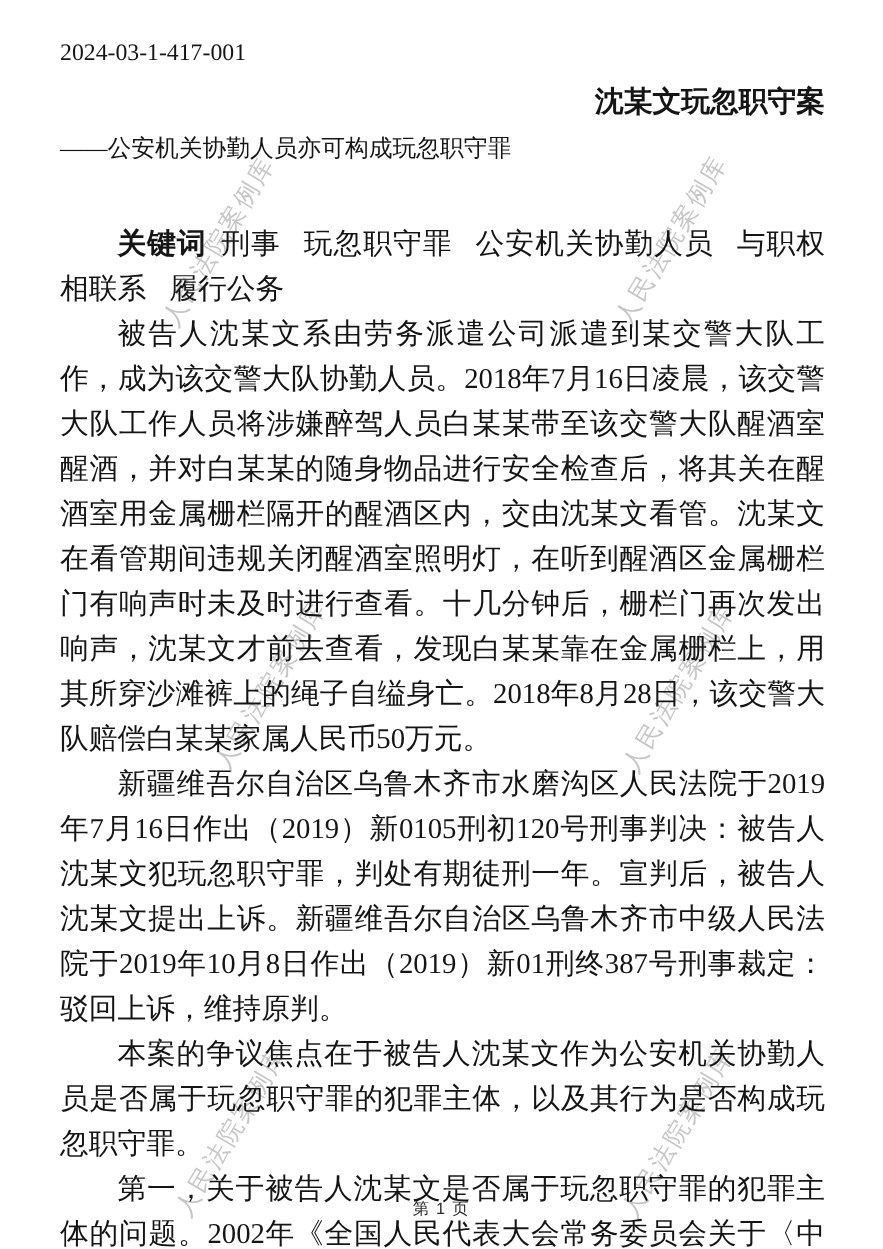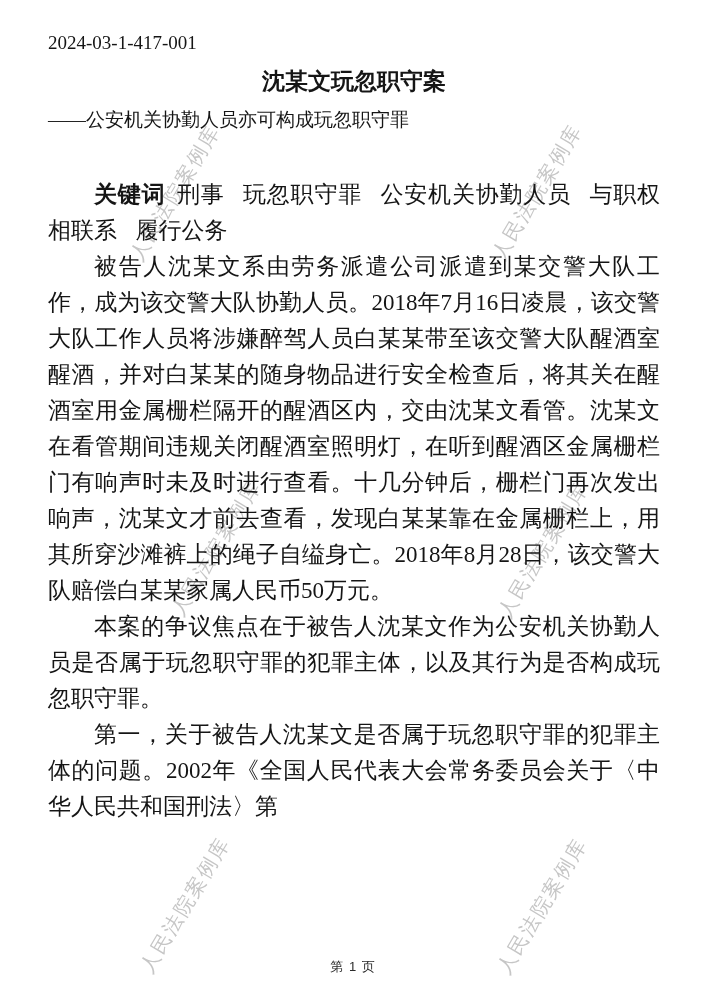--- a/index.html
+++ b/index.html
@@ -30,21 +30,21 @@
     transform: translate(-50%, -50%) rotate(-59deg);
   }
   .content { position: relative; z-index: 1; }
   .doc-number {
     padding-top: 32px;
     font-size: 19px;
     line-height: 22px;
   }
   .title {
     margin: 14px 0 0 0;
-    text-align: center;
+    text-align: right;
     font-size: 23px;
     font-weight: bold;
     line-height: 28px;
   }
   .subtitle {
     margin: 12px 0 0 0;
     font-size: 19px;
     line-height: 24px;
   }
   .kw {
@@ -106,19 +106,20 @@
     <div class="doc-number">2024-03-1-417-001</div>
 
     <h1 class="title">沈某文玩忽职守案</h1>
 
     <div class="subtitle">——公安机关协勤人员亦可构成玩忽职守罪</div>
 
     <p class="kw"><span class="kw-label">关键词</span><span><span class="kw-term">刑事</span><span class="kw-term">玩忽职守罪</span><span class="kw-term">公安机关协勤人员</span><span class="kw-term">与职权相联系</span><span class="kw-term">履行公务</span></span></p>
 
     <div>
         <p class="body-para">被告人沈某文系由劳务派遣公司派遣到某交警大队工作，成为该交警大队协勤人员。2018年7月16日凌晨，该交警大队工作人员将涉嫌醉驾人员白某某带至该交警大队醒酒室醒酒，并对白某某的随身物品进行安全检查后，将其关在醒酒室用金属栅栏隔开的醒酒区内，交由沈某文看管。沈某文在看管期间违规关闭醒酒室照明灯，在听到醒酒区金属栅栏门有响声时未及时进行查看。十几分钟后，栅栏门再次发出响声，沈某文才前去查看，发现白某某靠在金属栅栏上，用其所穿沙滩裤上的绳子自缢身亡。2018年8月28日，该交警大队赔偿白某某家属人民币50万元。</p>
+        <p class="body-para">新疆维吾尔自治区乌鲁木齐市水磨沟区人民法院于2019年7月16日作出（2019）新0105刑初120号刑事判决：被告人沈某文犯玩忽职守罪，判处有期徒刑一年。宣判后，被告人沈某文提出上诉。新疆维吾尔自治区乌鲁木齐市中级人民法院于2019年10月8日作出（2019）新01刑终387号刑事裁定：驳回上诉，维持原判。</p>
         <p class="body-para">本案的争议焦点在于被告人沈某文作为公安机关协勤人员是否属于玩忽职守罪的犯罪主体，以及其行为是否构成玩忽职守罪。</p>
         <p class="body-para">第一，关于被告人沈某文是否属于玩忽职守罪的犯罪主体的问题。2002年《全国人民代表大会常务委员会关于〈中华人民共和国刑法〉第</p>
       </div>
   </div>
 
   <div class="page-footer">第 1 页</div>
 </div>
 
 </body></html>

